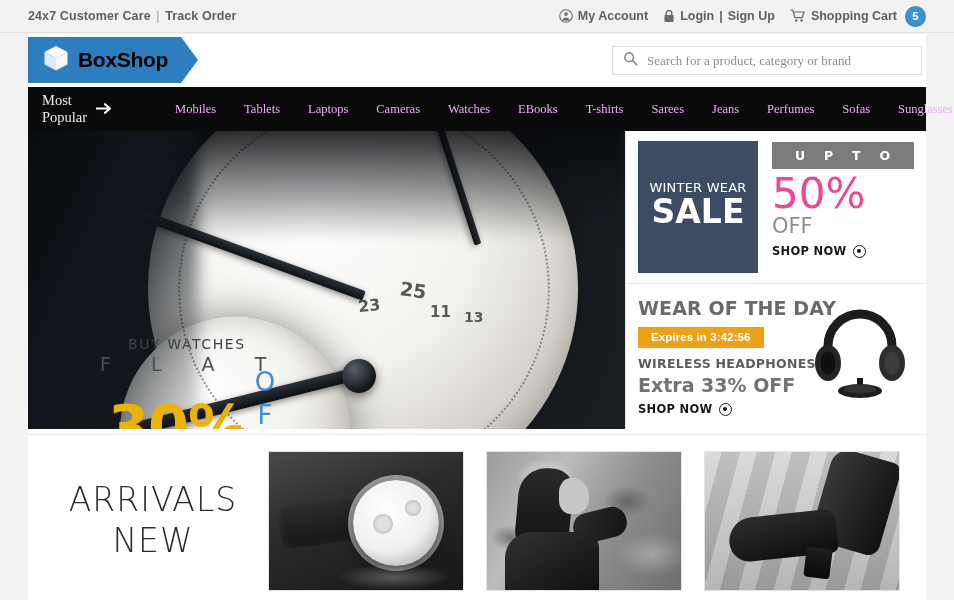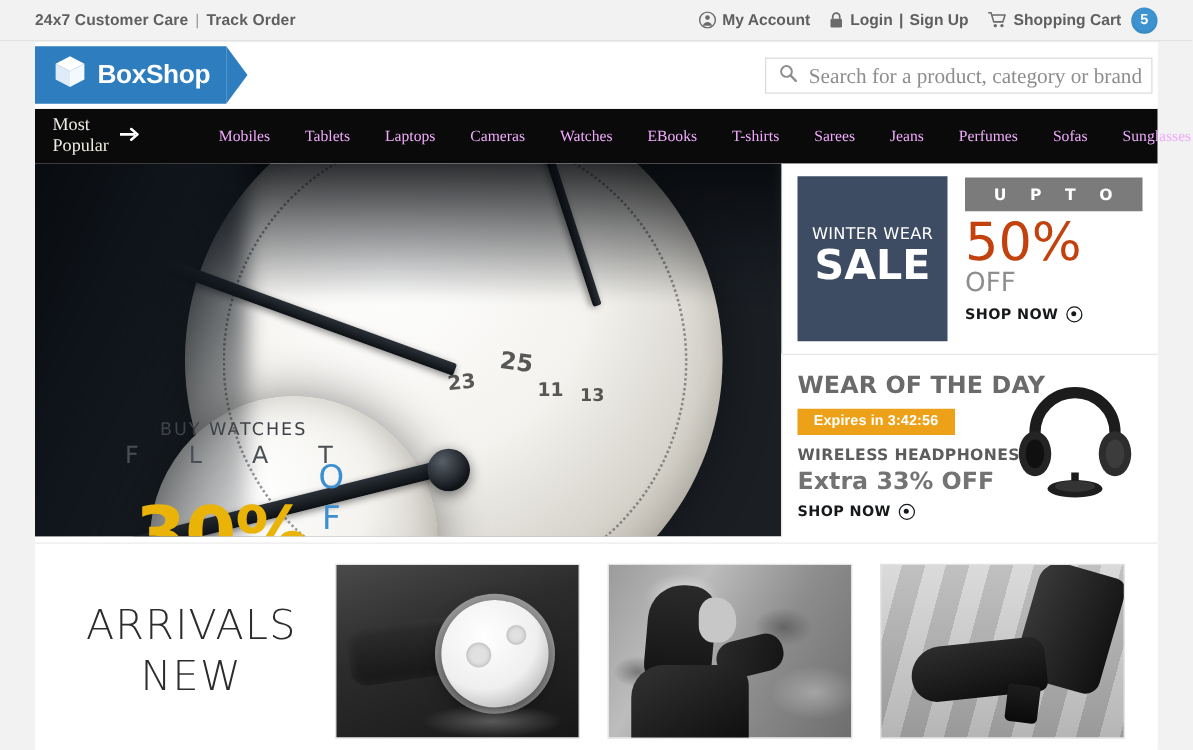--- a/index.html
+++ b/index.html
@@ -54,32 +54,32 @@
     padding-left: 15px;
   }
   .logo:after {
     content: ""; position: absolute; left: 153px; top: 0;
     width: 0; height: 0;
     border-top: 23px solid transparent;
     border-bottom: 23px solid transparent;
     border-left: 17px solid #2d7dbf;
   }
   .logo-text {
-    color: #ffffff; font-size: 21px; font-weight: bold; letter-spacing: -.3px;
+    color: #000000; font-size: 21px; font-weight: bold; letter-spacing: -.3px;
   }
   .search-wrap {
     position: absolute; right: 4px; top: 12px;
     width: 310px; height: 29px;
     border: 1px solid #dcdcdc; background: #fff;
     display: flex; align-items: center; padding-left: 10px; gap: 9px;
   }
   .search-input {
     border: 0; outline: 0; flex: 1; height: 100%;
     font-family: "Liberation Serif", serif;
-    font-size: 17px; color: #8a8a8a; background: transparent;
+    font-size: 13px; color: #8a8a8a; background: transparent;
   }
   .search-input::placeholder { color: #8d8d8d; }
 
   
   .nav {
     height: 44px; background: #0a0a0a;
     display: flex; align-items: center; padding-left: 14px;
     font-family: "Liberation Serif", serif;
   }
   .nav-most {
@@ -199,21 +199,21 @@
   .winter-wear { font-size: 13px; letter-spacing: .2px; font-family: "DejaVu Sans", sans-serif; }
   .winter-sale { font-size: 33px; font-weight: bold; line-height: 1.05; font-family: "DejaVu Sans", sans-serif; }
   .winter-right { flex: 1; display: flex; flex-direction: column; padding-top: 1px; }
   .upto {
     background: #7b7b7b; color: #fff; height: 27px;
     display: flex; align-items: center; justify-content: space-around;
     font-size: 12.5px; font-weight: bold; letter-spacing: 1px;
     padding: 0 14px; font-family: "DejaVu Sans", sans-serif;
   }
   .fifty {
-    font-size: 42px; color: #c2410c; line-height: 1.08;
+    font-size: 42px; color: #ec4899; line-height: 1.08;
     font-family: "DejaVu Sans", sans-serif; margin-top: 2px;
   }
   .off-txt { font-size: 21px; color: #8e8e8e; line-height: 1; font-family: "DejaVu Sans", sans-serif; }
   .shop-now-sm {
     margin-top: 7px; font-size: 11.5px; font-weight: bold; color: #16181a;
     display: flex; align-items: center; gap: 6px; letter-spacing: .3px;
     font-family: "DejaVu Sans", sans-serif;
   }
 
   .promo-deal {

